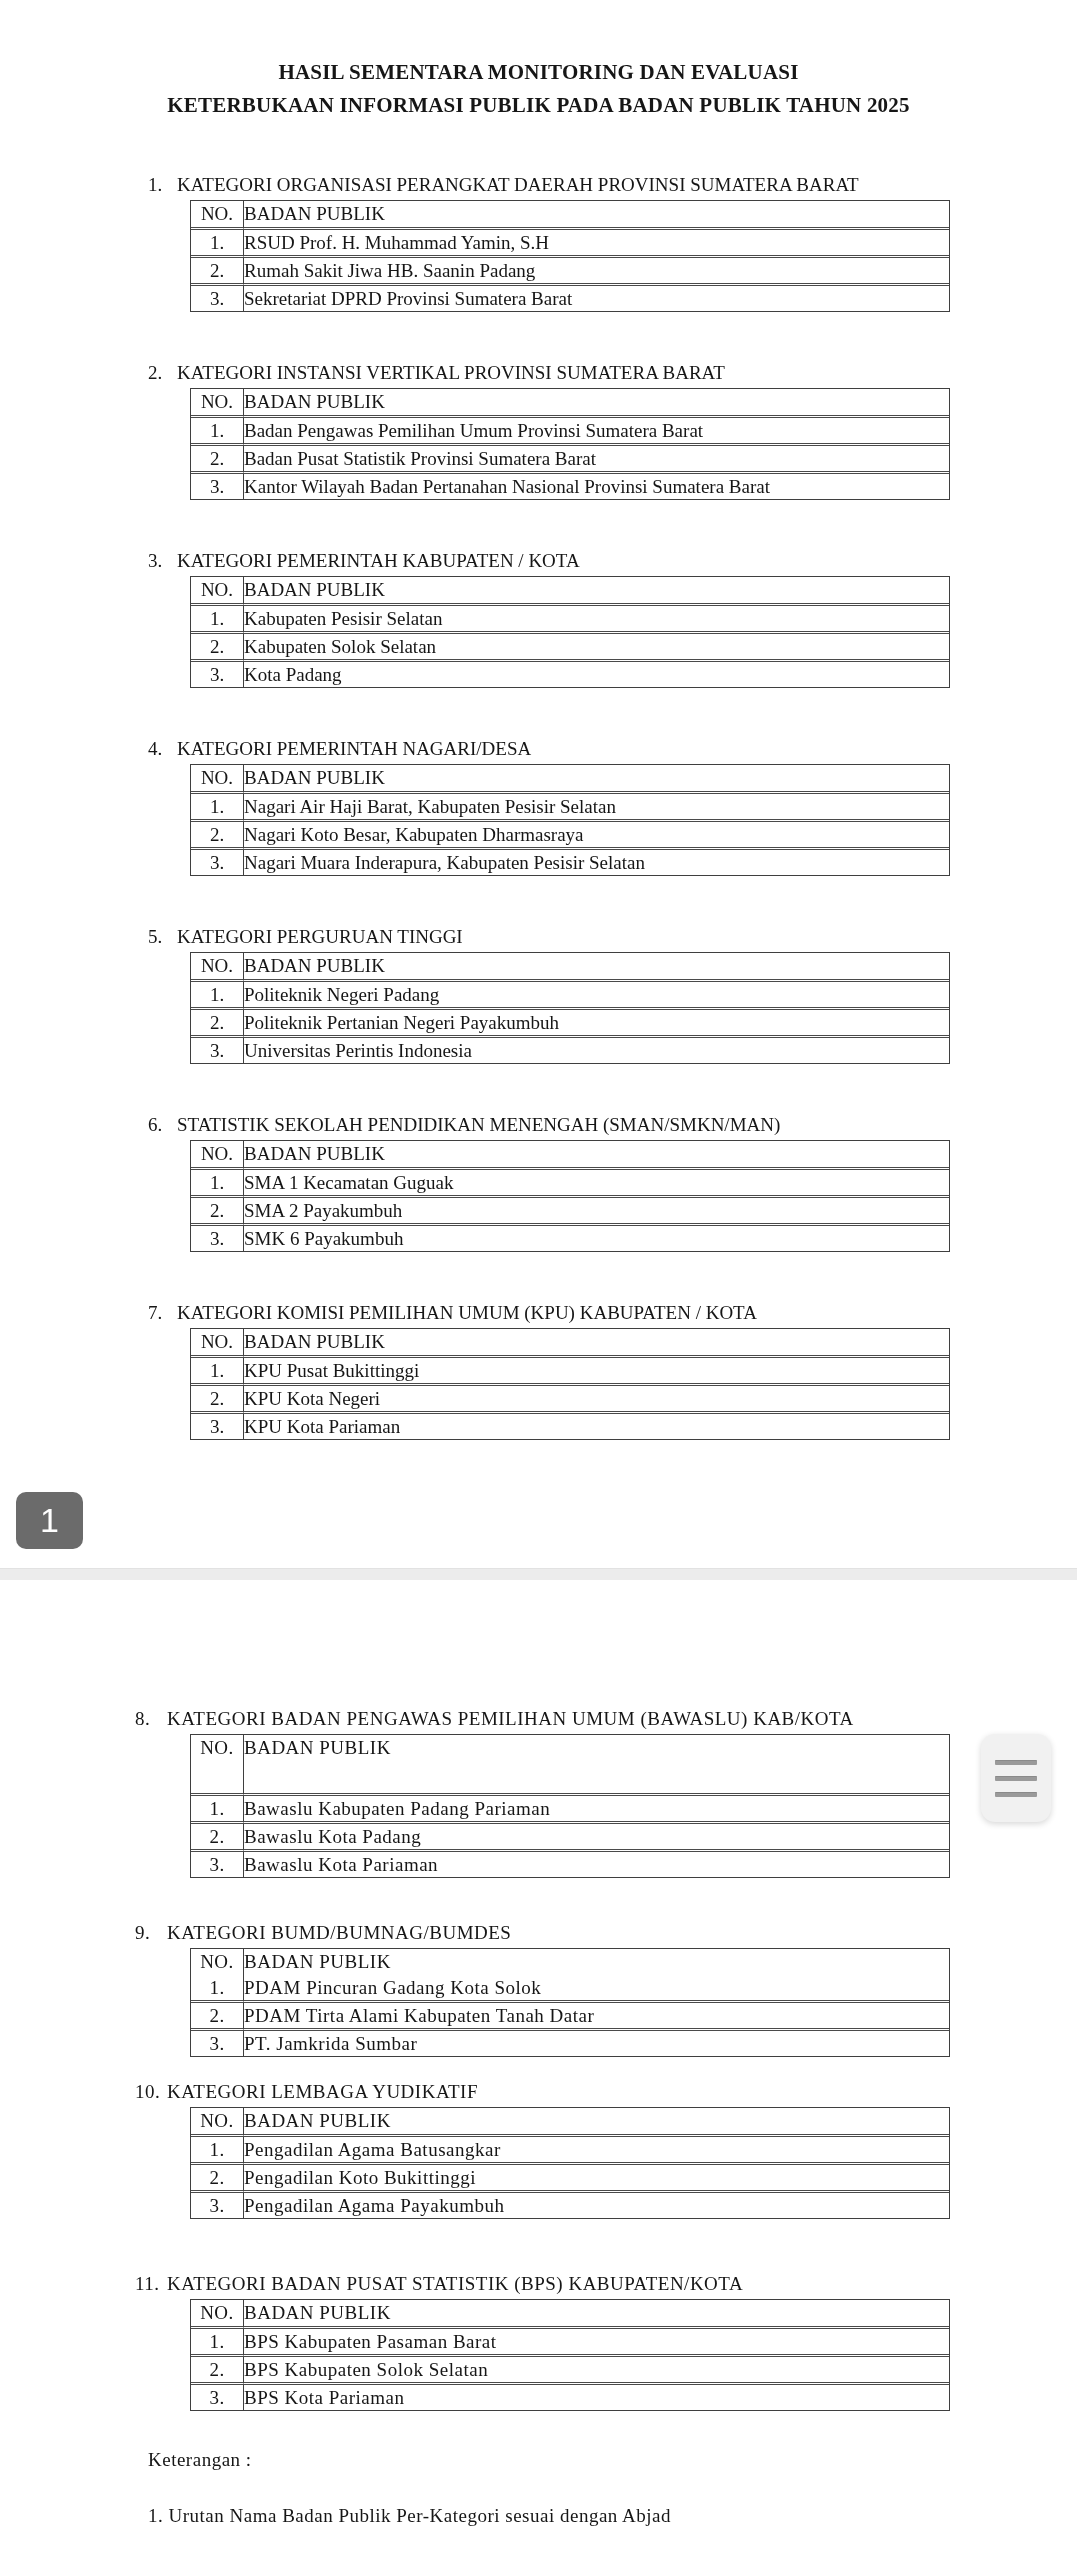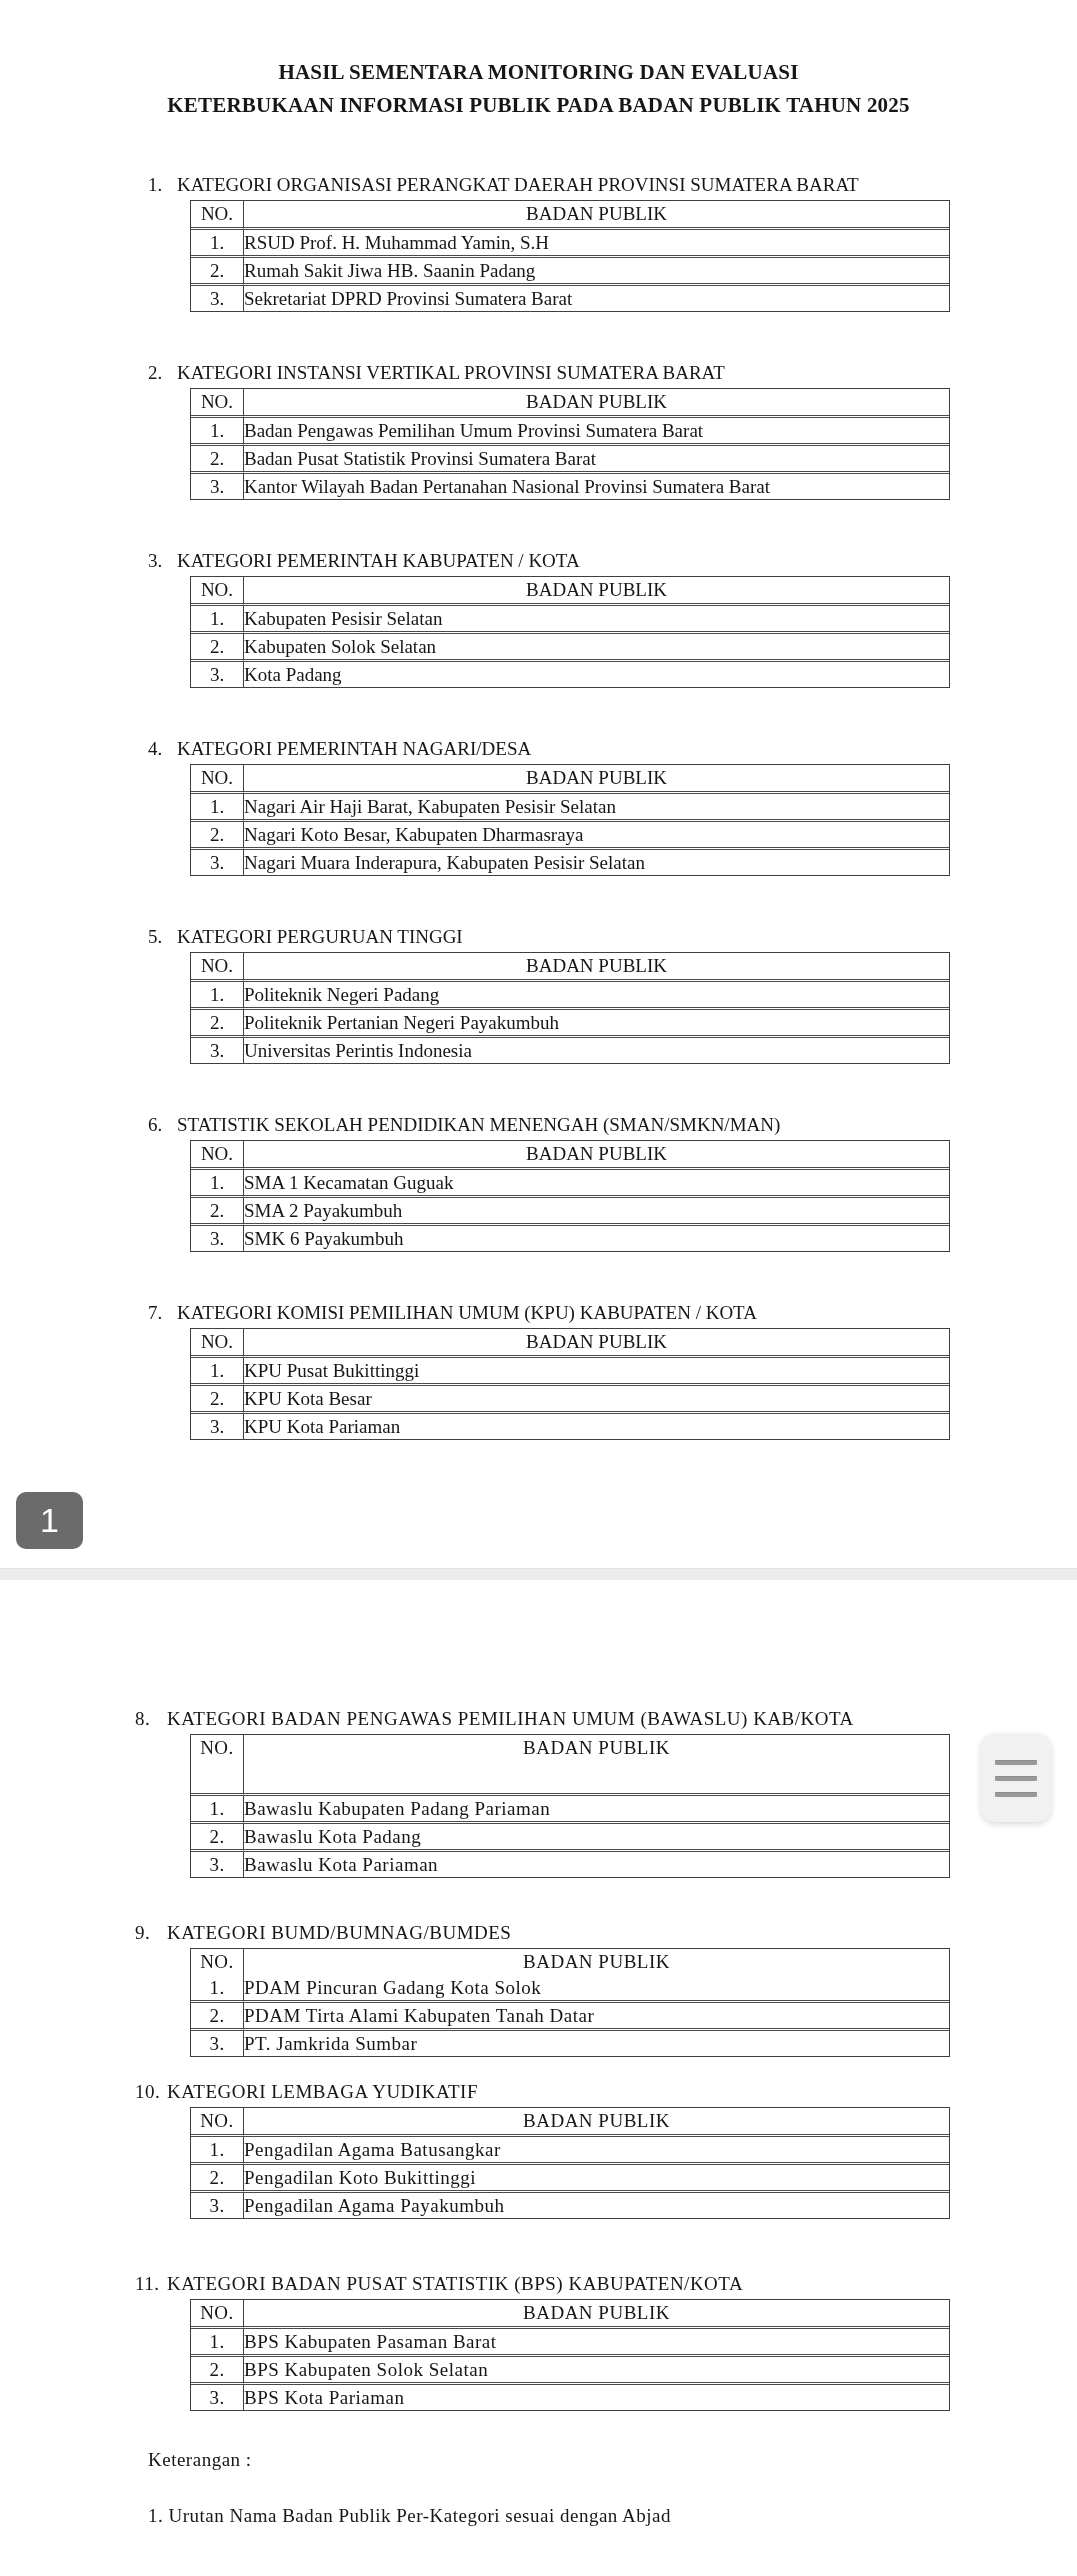--- a/index.html
+++ b/index.html
@@ -31,21 +31,21 @@
   table.bp-table {
     margin:5px 0 0 190px; width:760px; table-layout:fixed;
     border-collapse:separate; border-spacing:0;
     border:1px solid #3f3f3f; font-size:19px;
   }
   .bp-table th, .bp-table td { padding:0; font-weight:normal; overflow:hidden; white-space:nowrap; }
   .bp-table th { height:26px; }
   .bp-table td { height:25px; }
   .col-no { width:53px; }
   .cell-no { text-align:center; border-right:1px solid #3f3f3f; }
-  .head-badan { text-align:center; }
+  .head-badan { text-align:left; }
   .cell-name { padding-left:10px; }
   .bp-table thead th { border-bottom:3px double #4a4a4a; }
   .bp-table tbody tr:not(:last-child) td { border-bottom:3px double #4a4a4a; }
   table.tall-header th { height:56px; vertical-align:top; padding-top:2px; }
   table.no-header-rule thead th { border-bottom:none; }
 
   .page2 .sec-heading, .page2 .bp-table, .page2 .keterangan { letter-spacing:0.5px; }
 
   .keterangan { margin:38px 0 0 148px; font-size:19px; line-height:21px; }
   .keterangan .note { margin-top:35px; }
@@ -284,21 +284,21 @@
           <th class="head-badan">BADAN PUBLIK</th>
         </tr>
       </thead>
       <tbody>
         <tr>
           <td class="cell-no">1.</td>
           <td class="cell-name">KPU Pusat Bukittinggi</td>
         </tr>
         <tr>
           <td class="cell-no">2.</td>
-          <td class="cell-name">KPU Kota Besar</td>
+          <td class="cell-name">KPU Kota Negeri</td>
         </tr>
         <tr>
           <td class="cell-no">3.</td>
           <td class="cell-name">KPU Kota Pariaman</td>
         </tr>
       </tbody>
     </table>
   </div>
       </div>
   </section>

